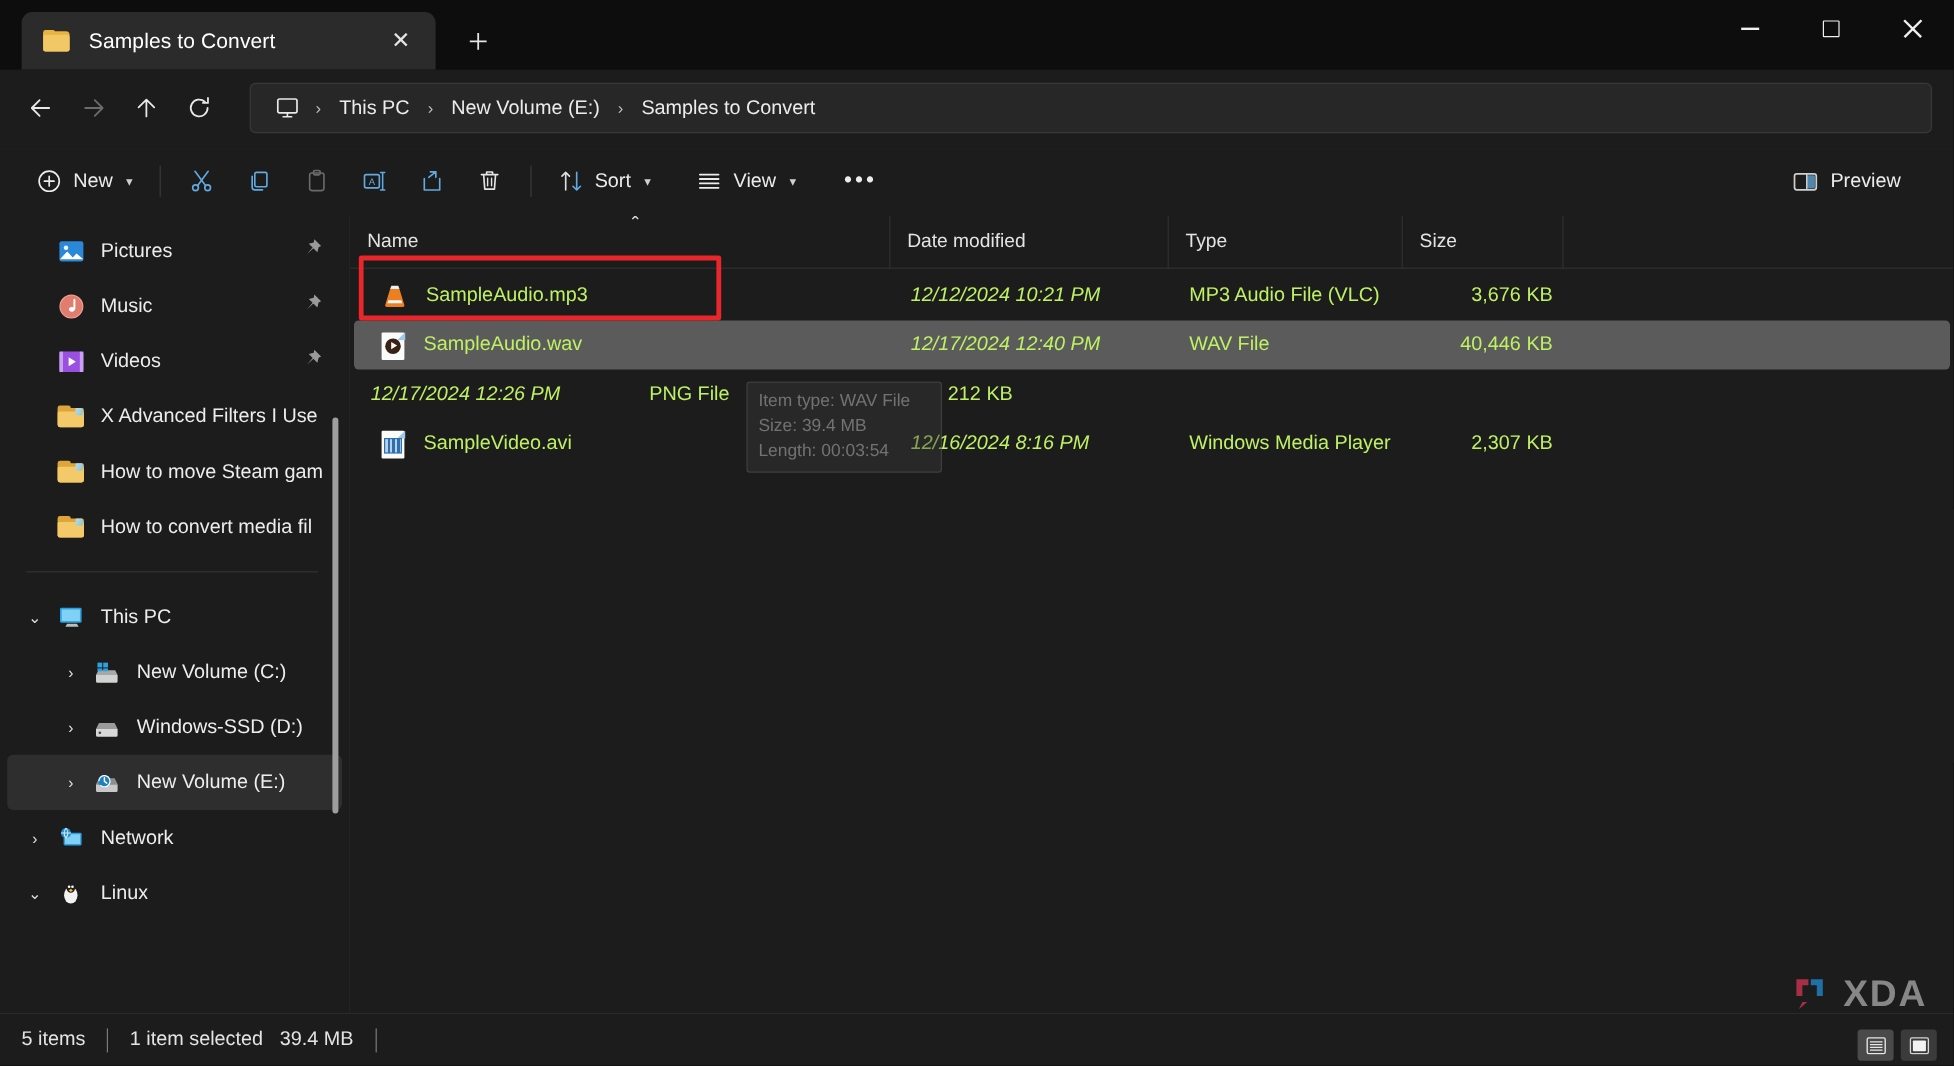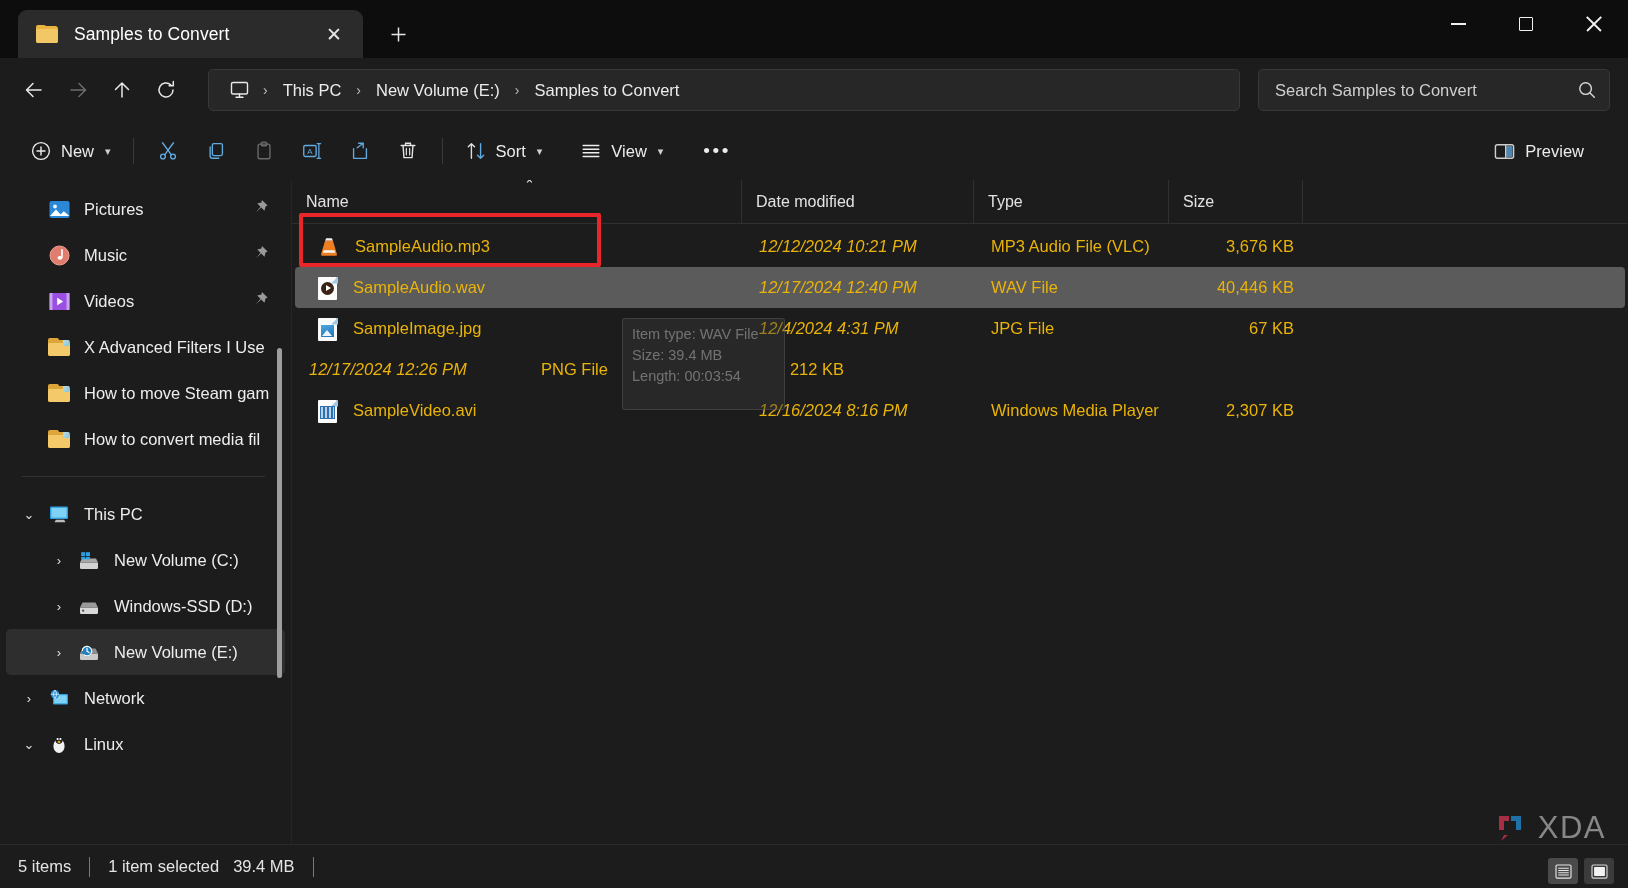--- a/index.html
+++ b/index.html
@@ -214,21 +214,21 @@
   .ch.date { width: 232px; flex: 0 0 232px; }
   .ch.type { width: 195px; flex: 0 0 195px; }
   .ch.size { width: 134px; flex: 0 0 134px; }
   .sortcaret {
     position: absolute; left: 232px; top: -3px;
     color: #dcdcdc; font-size: 13px;
   }
   .rows { padding-top: 2px; }
   .row {
     height: 41px; display: flex; align-items: center;
-    font-size: 16.5px; color: #eab308;
+    font-size: 16.5px; color: #bef264;
     margin: 0 3px; border-radius: 4px;
     position: relative;
   }
   .row.selected { background: #5b5b5b; }
   .c-name { width: 450px; flex: 0 0 450px; display: flex; align-items: center; padding-left: 22px; }
   .c-date { width: 232px; flex: 0 0 232px; padding-left: 14px; font-style: italic; }
   .c-type { width: 195px; flex: 0 0 195px; padding-left: 14px; }
   .c-size { width: 134px; flex: 0 0 134px; padding-right: 12px; text-align: right; }
   .c-name .lbl { margin-left: 14px; }
 
@@ -270,21 +270,21 @@
     content:""; position:absolute; left:1px; top:1px; width:13px; height:11px;
     background: repeating-linear-gradient(to right,#cfe3f5 0 2px,#2f6fad 2px 4px);
     opacity:.85;
   }
   .vlc { width: 24px; height: 24px; position: relative; flex: 0 0 24px; }
 
   
   .tooltip {
     position: absolute;
     left: 330px; top: 138px;
-    width: 163px; height: 92px;
+    width: 163px; height: 76px;
     background: rgba(58,58,58,0.42);
     border: 1px solid rgba(110,110,110,0.35);
     border-radius: 3px;
     padding: 5px 9px;
     color: rgba(205,205,205,0.45);
     font-size: 14.5px; line-height: 21px;
     pointer-events: none;
   }
 
   
@@ -317,21 +317,21 @@
     display: flex; align-items: center; justify-content: center;
   }
   .vb.active { background: #4a4a4a; }
 
   
   .xda {
     position: absolute; right: 22px; bottom: 42px;
     display: flex; align-items: center; gap: 9px;
     opacity: .85; pointer-events: none;
   }
-  .xda-word { color: #9a9a9a; font-size: 31px; font-weight: 400; letter-spacing: 1.5px; }
+  .xda-word { color: #9a9a9a; font-size: 31px; font-weight: 700; letter-spacing: 1.5px; }
 </style>
 </head>
 <body>
 
 <div class="window">
 
   <div class="titlebar">
     <div class="tab">
       <span class="tab-folder-icon">
         <span class="back"></span>
@@ -390,27 +390,20 @@
         </svg>
       </span>
       <span class="bc-sep">›</span>
       <span class="bc-seg">This PC</span>
       <span class="bc-sep">›</span>
       <span class="bc-seg">New Volume (E:)</span>
       <span class="bc-sep">›</span>
       <span class="bc-seg">Samples to Convert</span>
     </div>
 
-    <div class="searchbox">
-      <input type="text" placeholder="Search Samples to Convert" style="">
-      <svg width="20" height="20" viewBox="0 0 20 20">
-        <circle cx="8.6" cy="8.6" r="5.8" stroke="#d9d9d9" stroke-width="1.4" fill="none"></circle>
-        <path d="M13 13l4.3 4.3" stroke="#d9d9d9" stroke-width="1.4" stroke-linecap="round"></path>
-      </svg>
-    </div>
   </div>
 
   <div class="cmdbar">
     <div class="cb-btn">
       <svg width="22" height="22" viewBox="0 0 22 22">
         <circle cx="11" cy="11" r="8.4" stroke="#ececec" stroke-width="1.4" fill="none"></circle>
         <path d="M11 7v8M7 11h8" stroke="#ececec" stroke-width="1.4" stroke-linecap="round"></path>
       </svg>
       <span>New</span>
       <span class="chev">▾</span>
@@ -721,33 +714,20 @@
                 <span class="fold"></span>
                 <span class="playdisc"></span>
             </span>
             <span class="lbl">SampleAudio.wav</span>
           </div>
           <div class="c-date">12/17/2024 12:40 PM</div>
           <div class="c-type">WAV File</div>
           <div class="c-size">40,446 KB</div>
         </div>
 
-        <div class="row">
-          <div class="c-name">
-            <span class="fi">
-              <span class="page"></span>
-                <span class="fold"></span>
-                <span class="img"></span>
-            </span>
-            <span class="lbl">SampleImage.jpg</span>
-          </div>
-          <div class="c-date">12/4/2024 4:31 PM</div>
-          <div class="c-type">JPG File</div>
-          <div class="c-size">67 KB</div>
-        </div>
 
         <div class="row">
           <div class="c-date">12/17/2024 12:26 PM</div>
           <div class="c-type">PNG File</div>
           <div class="c-size">212 KB</div>
         </div>
 
         <div class="row">
           <div class="c-name">
             <span class="fi">

